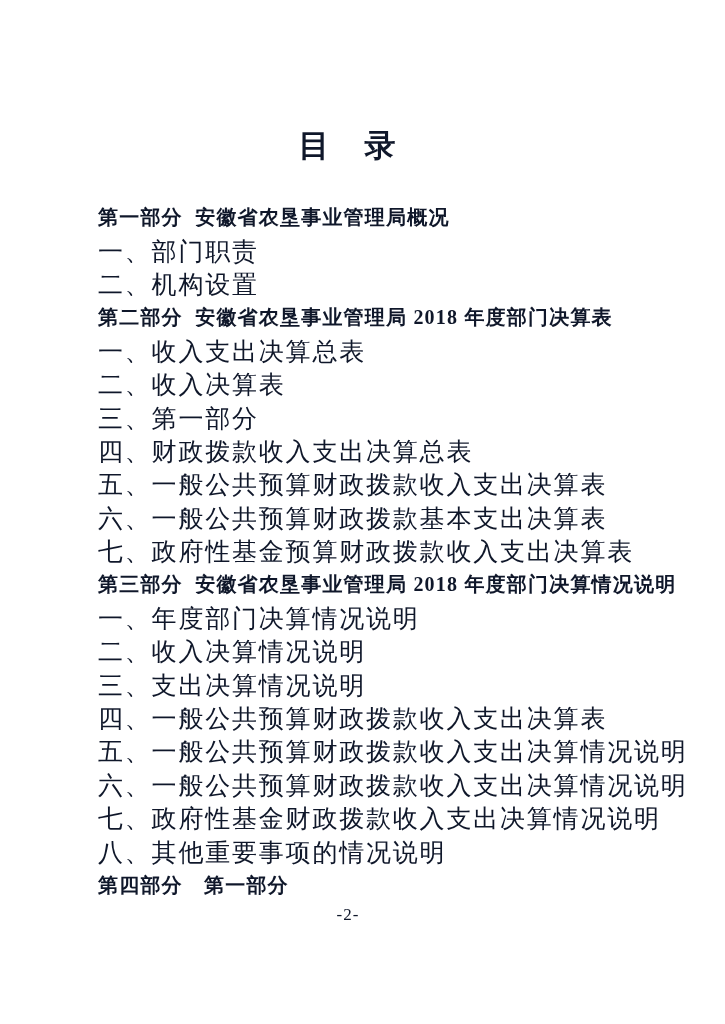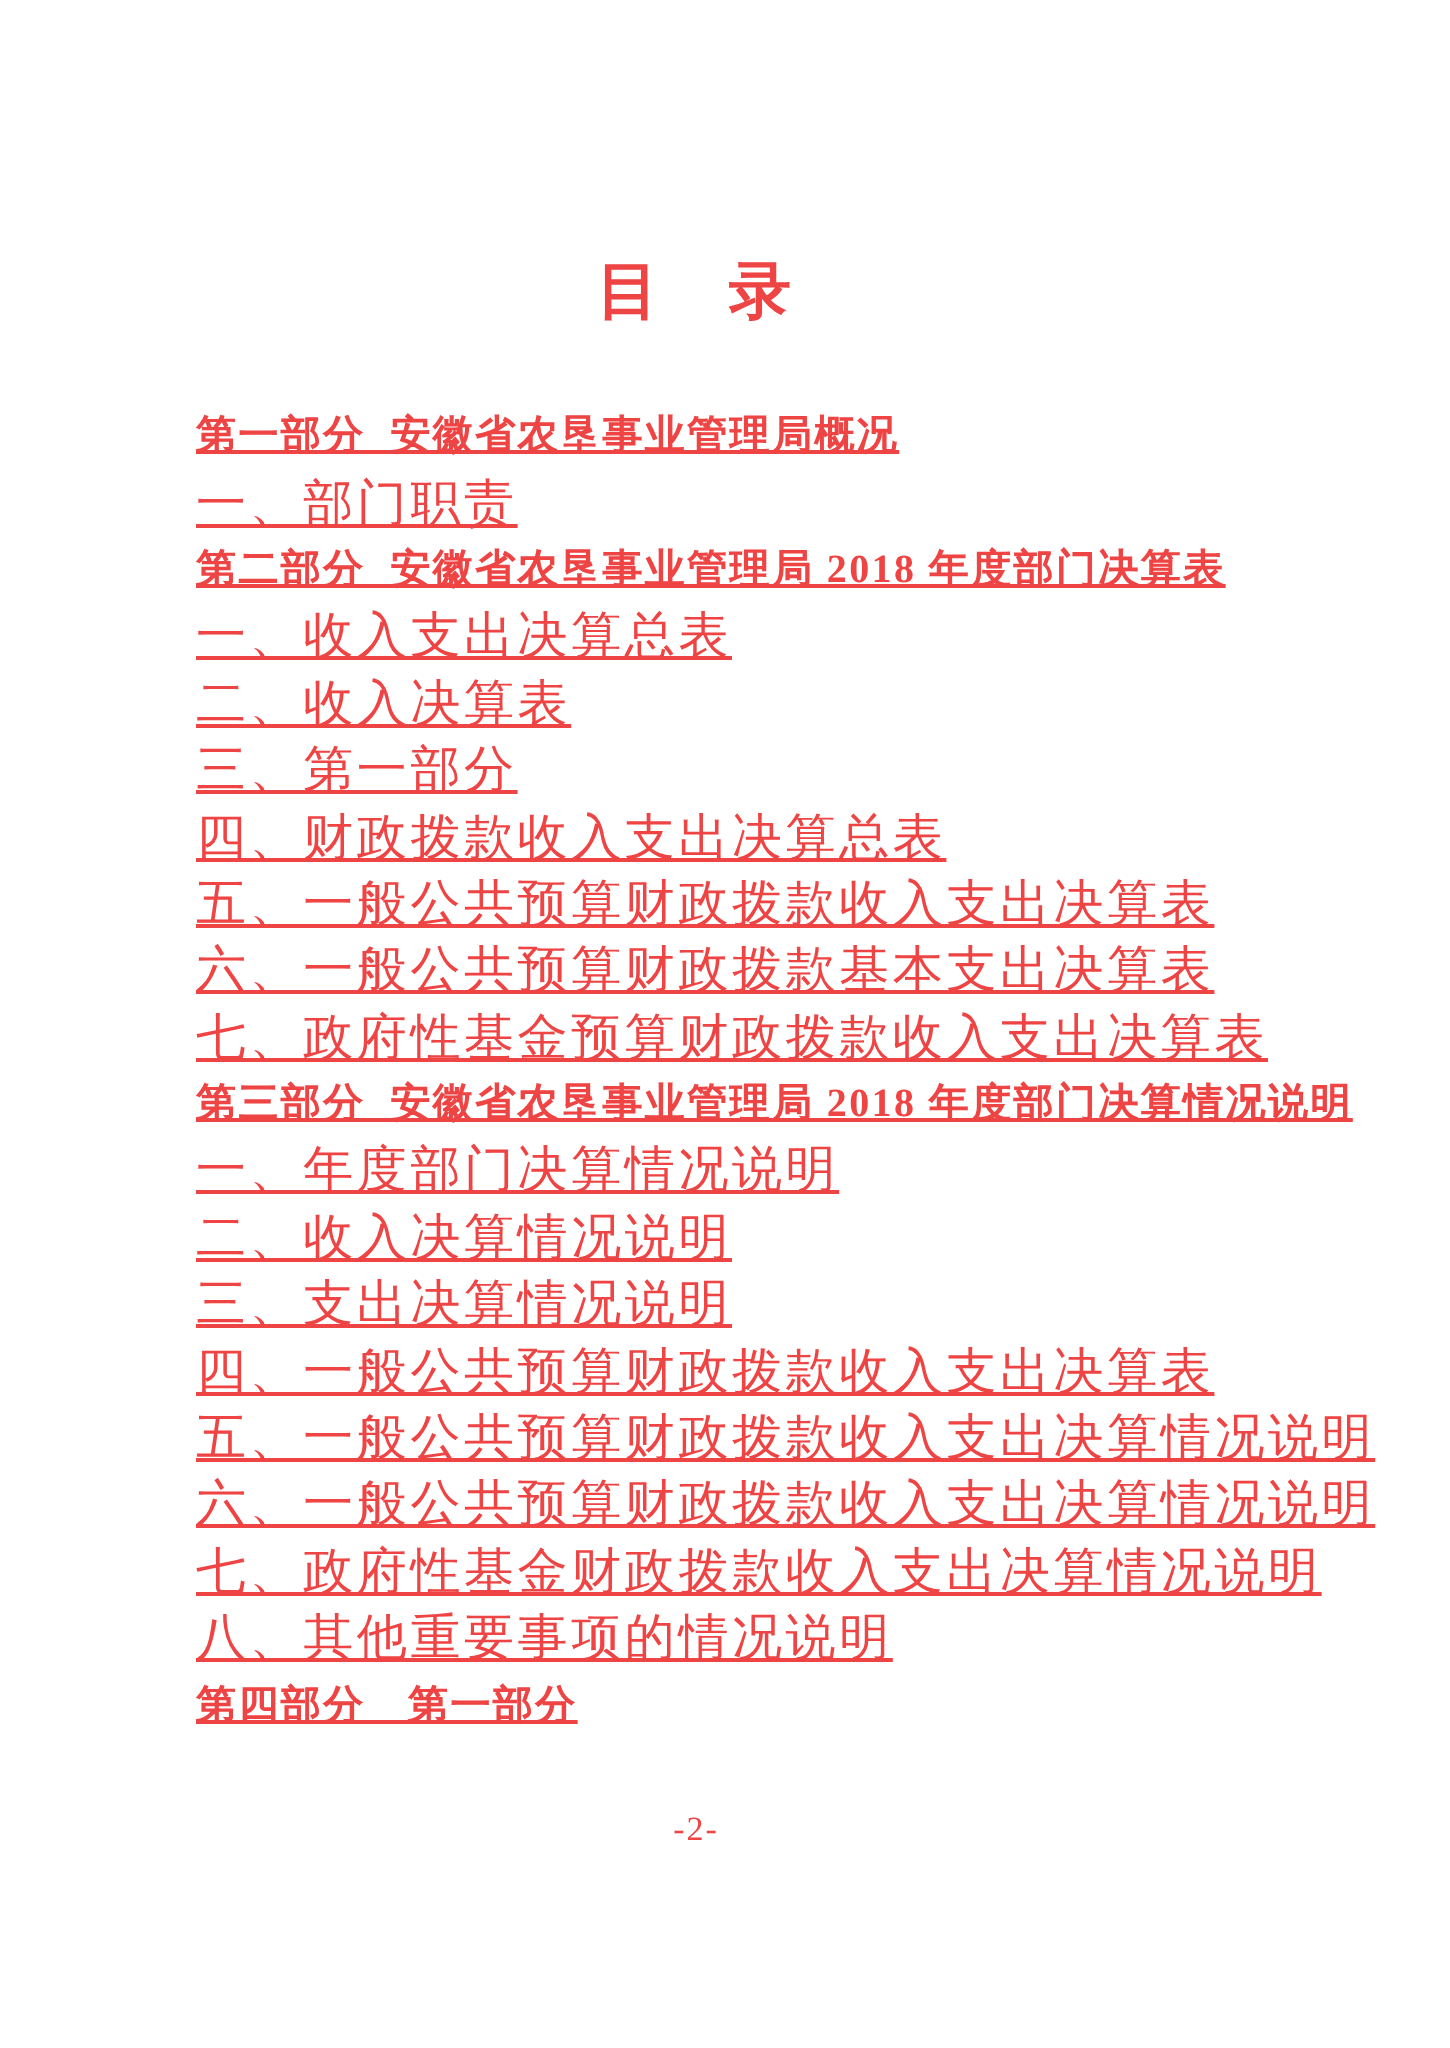--- a/index.html
+++ b/index.html
@@ -7,40 +7,39 @@
     padding: 0;
     background: #ffffff;
   }
   .page {
     position: relative;
     width: 696px;
     height: 1024px;
     background: #ffffff;
     overflow: hidden;
     font-family: "Liberation Serif", "DejaVu Serif", serif;
-    color: #ef4444;
+    color: #0f172a;
   }
   .doc-title {
     position: absolute;
     top: 128px;
     left: 0;
     width: 100%;
     text-align: center;
     font-size: 31px;
     font-weight: bold;
     letter-spacing: 2px;
     white-space: pre;
     line-height: 36px;
   }
   .toc {
     position: absolute;
     top: 201px;
     left: 98px;
     right: 40px;
-    text-decoration: underline;
   }
   .toc-line {
     height: 33.4px;
     display: flex;
     align-items: center;
     white-space: pre;
   }
   .toc-heading {
     font-size: 20px;
     font-weight: bold;
@@ -64,20 +63,21 @@
 <body>
 
 <div class="page">
 
   <div class="doc-title">目　录</div>
 
   <div class="toc">
 
     <div class="toc-line toc-heading">第一部分  安徽省农垦事业管理局概况</div>
     <div class="toc-line toc-item">一、部门职责</div>
+    <div class="toc-line toc-item">二、机构设置</div>
 
     <div class="toc-line toc-heading">第二部分  安徽省农垦事业管理局 2018 年度部门决算表</div>
     <div class="toc-line toc-item">一、收入支出决算总表</div>
     <div class="toc-line toc-item">二、收入决算表</div>
     <div class="toc-line toc-item">三、第一部分</div>
     <div class="toc-line toc-item">四、财政拨款收入支出决算总表</div>
     <div class="toc-line toc-item">五、一般公共预算财政拨款收入支出决算表</div>
     <div class="toc-line toc-item">六、一般公共预算财政拨款基本支出决算表</div>
     <div class="toc-line toc-item">七、政府性基金预算财政拨款收入支出决算表</div>
 

